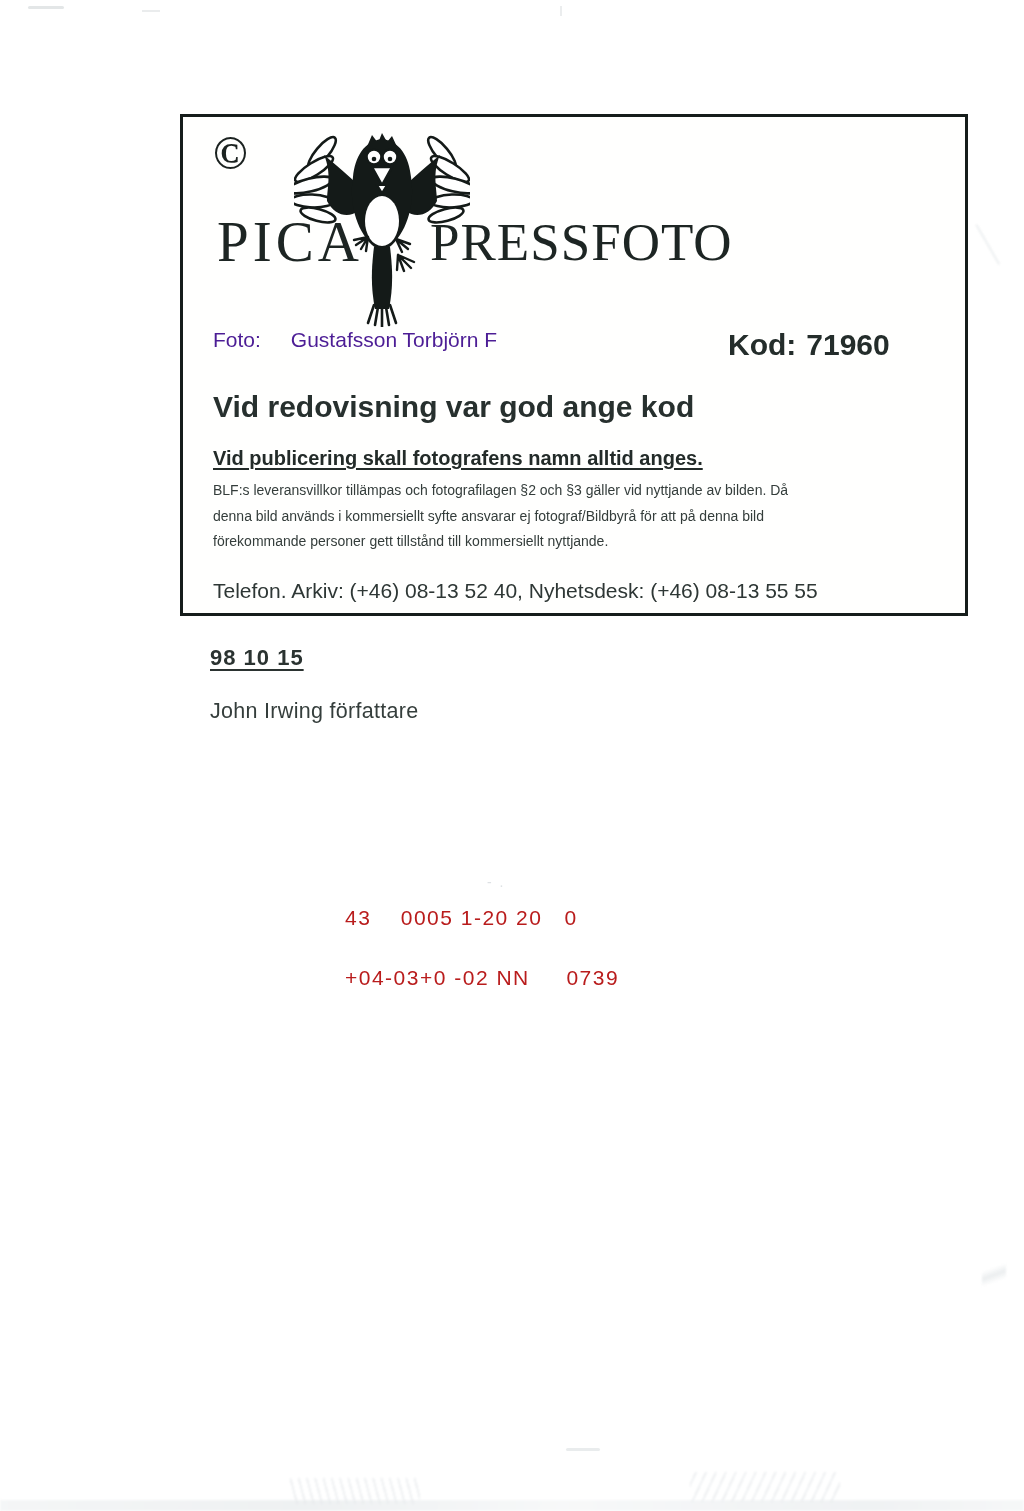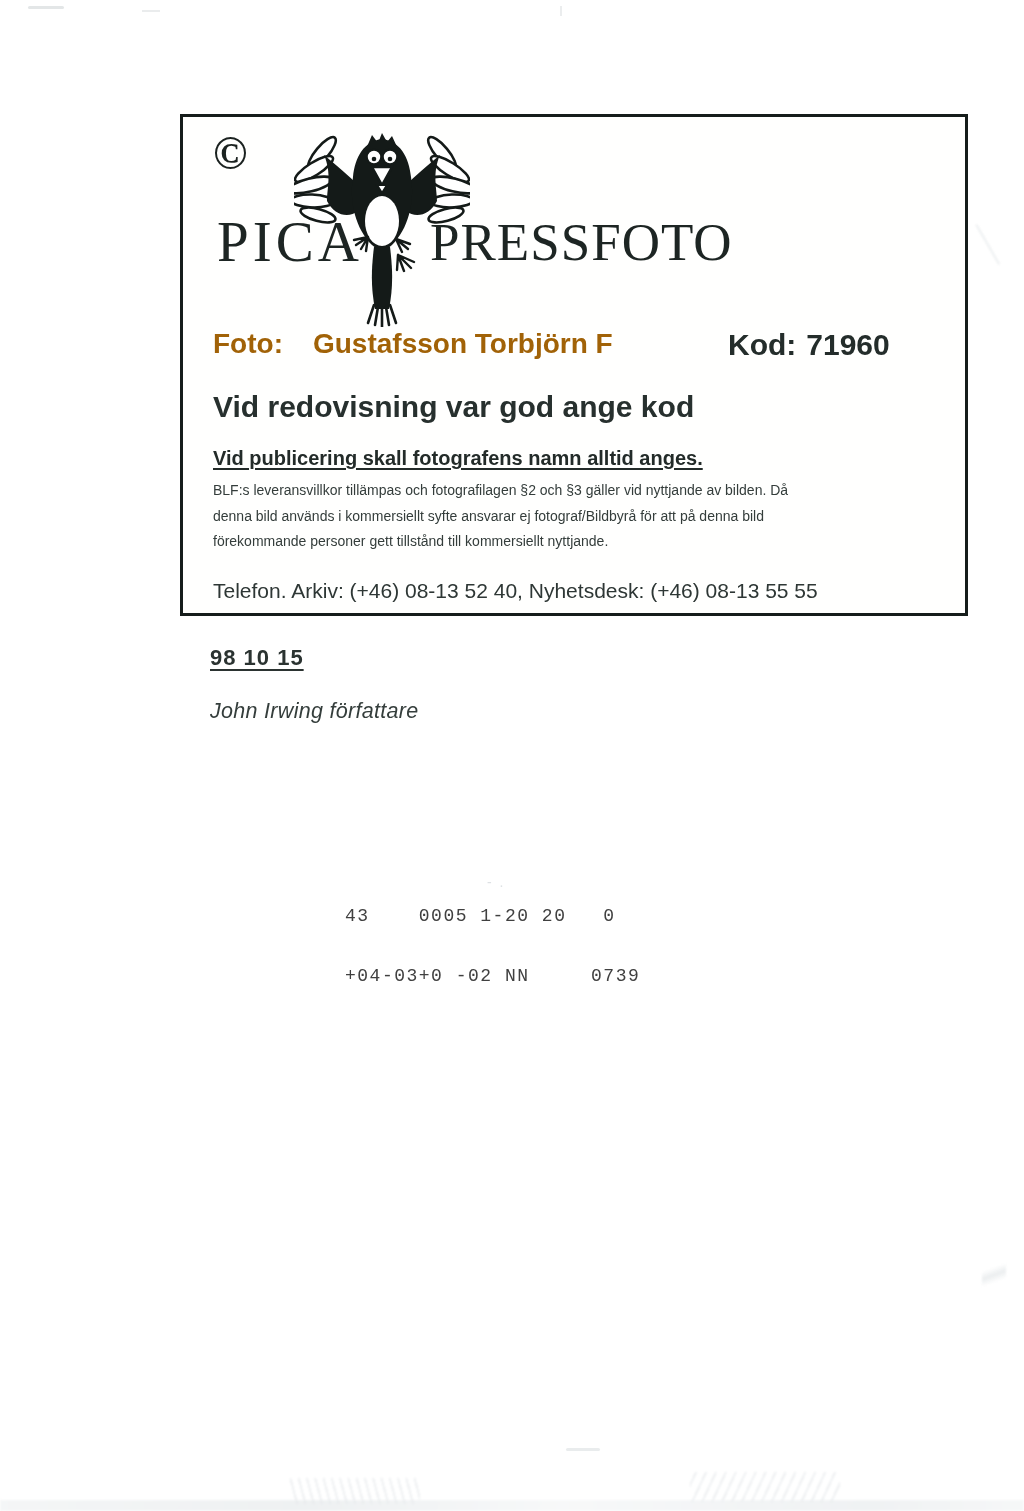--- a/index.html
+++ b/index.html
@@ -18,43 +18,43 @@
     font-family:"Liberation Serif", serif; font-size:46px; font-weight:bold;
     color:#1b2220; line-height:1;
   }
   .logo-word {
     position:absolute; font-family:"Liberation Serif", serif; color:#1d2523;
     line-height:1; font-weight:normal;
   }
   .logo-pica  { left:34px;  top:96px; font-size:57px; letter-spacing:4px; }
   .logo-press { left:247px; top:99px; font-size:53px; letter-spacing:1px; }
   .bird { position:absolute; left:111px; top:14px; width:176px; height:196px; }
-  .foto-row { position:absolute; left:30px; top:211px; font-size:28px; font-weight:bold; color:#a16207; white-space:nowrap; }
+  .foto-row { position:absolute; left:30px; top:211px; font-size:21px; font-weight:normal; color:#4c1d95; white-space:nowrap; }
   .foto-name { margin-left:30px; }
   .kod-row { position:absolute; left:545px; top:211px; font-size:30px; font-weight:bold; color:#242d2b; white-space:nowrap; }
   .kod-value { margin-left:10px; }
   .note-row { position:absolute; left:30px; top:273px; font-size:30px; font-weight:bold; color:#27302e; white-space:nowrap; }
   .legal-heading {
     position:absolute; left:30px; top:330px; font-size:20px; font-weight:bold;
     color:#232b29; text-decoration:underline; text-decoration-thickness:2px;
     text-underline-offset:3px; white-space:nowrap;
   }
   .legal-body { position:absolute; left:30px; top:361px; font-size:14px; line-height:25.5px; color:#343d3b; white-space:nowrap; }
   .address-line { position:absolute; left:30px; top:435px; font-size:21px; color:#2e3735; white-space:nowrap; }
   .phone-line   { position:absolute; left:30px; top:462px; font-size:21px; color:#2e3735; white-space:nowrap; }
   
   .date-stamp {
     position:absolute; left:210px; top:645px; font-size:22px; font-weight:bold; color:#2b3331;
     letter-spacing:1px; text-decoration:underline; text-decoration-thickness:2px; text-underline-offset:4px;
   }
-  .caption-stamp { position:absolute; left:210px; top:699px; font-size:21.5px; color:#353e3c; letter-spacing:0.3px;font-style:italic; }
+  .caption-stamp { position:absolute; left:210px; top:699px; font-size:21.5px; color:#353e3c; letter-spacing:0.3px; }
   
   .machine {
-    position:absolute; font-family:Liberation Mono, monospace;
-    font-size:18px; color:#404040; white-space:pre; letter-spacing:1.5px;
+    position:absolute; font-family:Liberation Sans, sans-serif;
+    font-size:21px; color:#b91c1c; white-space:pre; letter-spacing:1.5px;
     filter:blur(0.4px);
   }
   .machine-1 { left:345px; top:906px; }
   .machine-2 { left:345px; top:966px; }
   .machine-smudge { position:absolute; left:487px; top:874px; font-size:14px; color:#dde1e4; letter-spacing:2px; filter:blur(0.5px); }
   
   .artifact { position:absolute; pointer-events:none; }
   .a-top1 { left:28px; top:6px; width:36px; height:3px; background:#ccd1d4; opacity:.55; border-radius:2px; }
   .a-top2 { left:142px; top:10px; width:18px; height:2px; background:#d6dadc; opacity:.5; }
   .a-top3 { left:560px; top:6px; width:2px; height:10px; background:#d8dcde; opacity:.5; }

